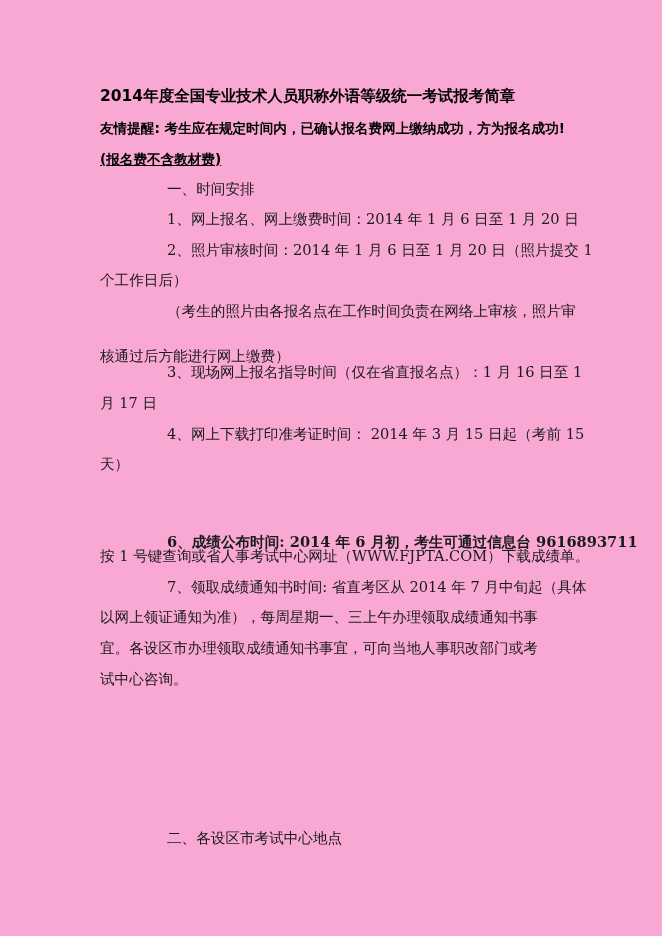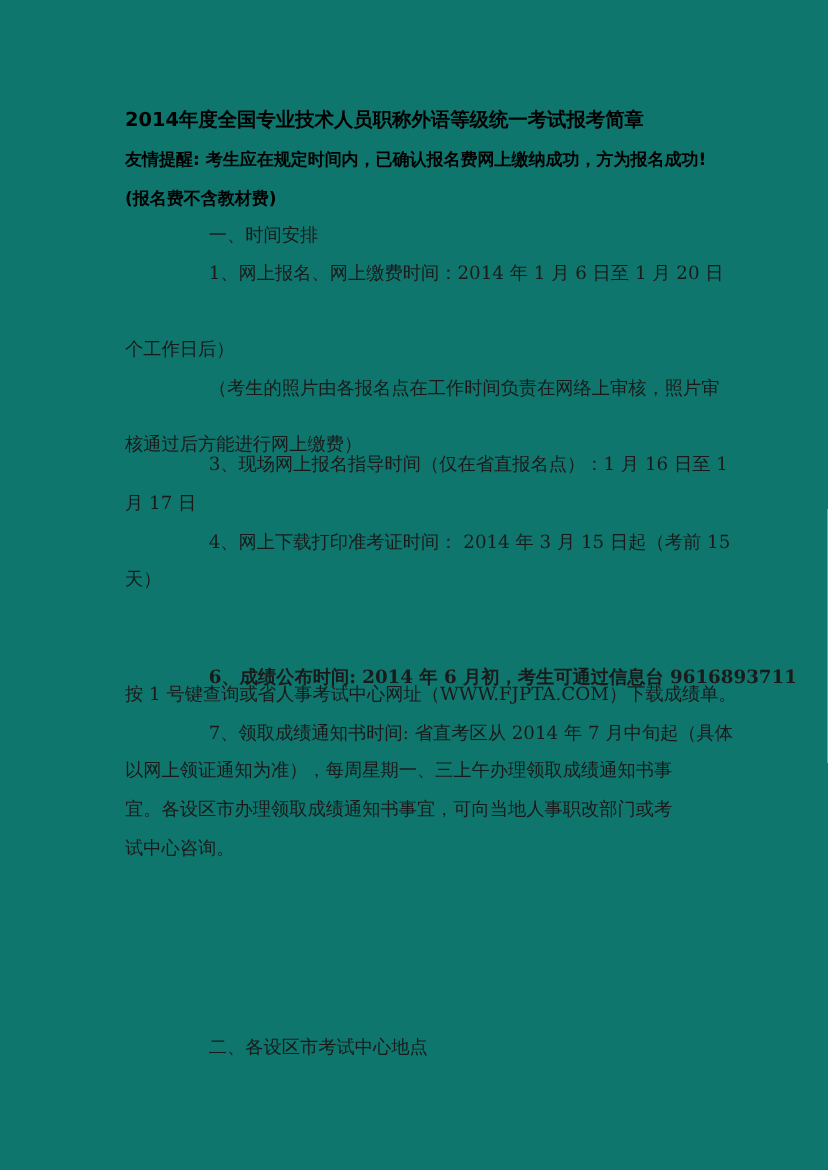--- a/index.html
+++ b/index.html
@@ -1,35 +1,36 @@
 <!DOCTYPE html>
 <html><head>
 <meta charset="utf-8">
 <style>
   html, body { margin: 0; padding: 0; background: #ffffff; }
   body { width: 662px; height: 936px; position: relative; overflow: hidden;
          font-family: "DejaVu Serif", serif; color: #111; }
-  .page { position: absolute; left: 0; top: 0; width: 662px; height: 936px; background: #0f766e; }
+  .page { position: absolute; left: 0; top: 0; width: 662px; height: 936px; background: #f9a8d4; }
   .line { position: absolute; left: 0; white-space: nowrap; font-size: 14.6px; line-height: 20px; color: #1a1a1a; }
   .title { left: 100px; top: 86px; font-family: "DejaVu Sans", sans-serif; font-weight: bold; font-size: 15.5px; color: #000; }
   .bold { font-family: "DejaVu Sans", sans-serif; font-weight: bold; font-size: 13.6px; color: #000; }
   .indent { left: 131px; margin-left: 36px; }
   .noindent { left: 100px; }
 </style>
 </head>
 <body>
 
 <div class="page">
   <div class="line title">2014年度全国专业技术人员职称外语等级统一考试报考简章</div>
   <div class="line bold noindent" style="top:118px;">友情提醒: 考生应在规定时间内，已确认报名费网上缴纳成功，方为报名成功!</div>
-  <div class="line bold noindent" style="top:149px;">(报名费不含教材费)</div>
+  <div class="line bold noindent" style="top:149px;text-decoration:underline;">(报名费不含教材费)</div>
 
   <div class="line indent" style="top:179px;">一、时间安排</div>
 
   <div class="line indent" style="top:209px;">1、网上报名、网上缴费时间：2014 年 1 月 6 日至 1 月 20 日</div>
+  <div class="line indent" style="top:240px;">2、照片审核时间：2014 年 1 月 6 日至 1 月 20 日（照片提交 1</div>
   <div class="line noindent" style="top:270px;">个工作日后）</div>
   <div class="line indent" style="top:301px;">（考生的照片由各报名点在工作时间负责在网络上审核，照片审</div>
   <div class="line noindent" style="top:346px;">核通过后方能进行网上缴费）</div>
   <div class="line indent" style="top:362px;">3、现场网上报名指导时间（仅在省直报名点）：1 月 16 日至 1</div>
   <div class="line noindent" style="top:393px;">月 17 日</div>
   <div class="line indent" style="top:424px;">4、网上下载打印准考证时间：  2014 年 3 月 15 日起（考前 15</div>
   <div class="line noindent" style="top:454px;">天）</div>
   <div class="line indent" style="top:532px;font-weight:bold;">6、成绩公布时间: 2014 年 6 月初，考生可通过信息台 9616893711</div>
   <div class="line noindent" style="top:546px;">按 1 号键查询或省人事考试中心网址（WWW.FJPTA.COM）下载成绩单。</div>
   <div class="line indent" style="top:577px;">7、领取成绩通知书时间: 省直考区从 2014 年 7 月中旬起（具体</div>

